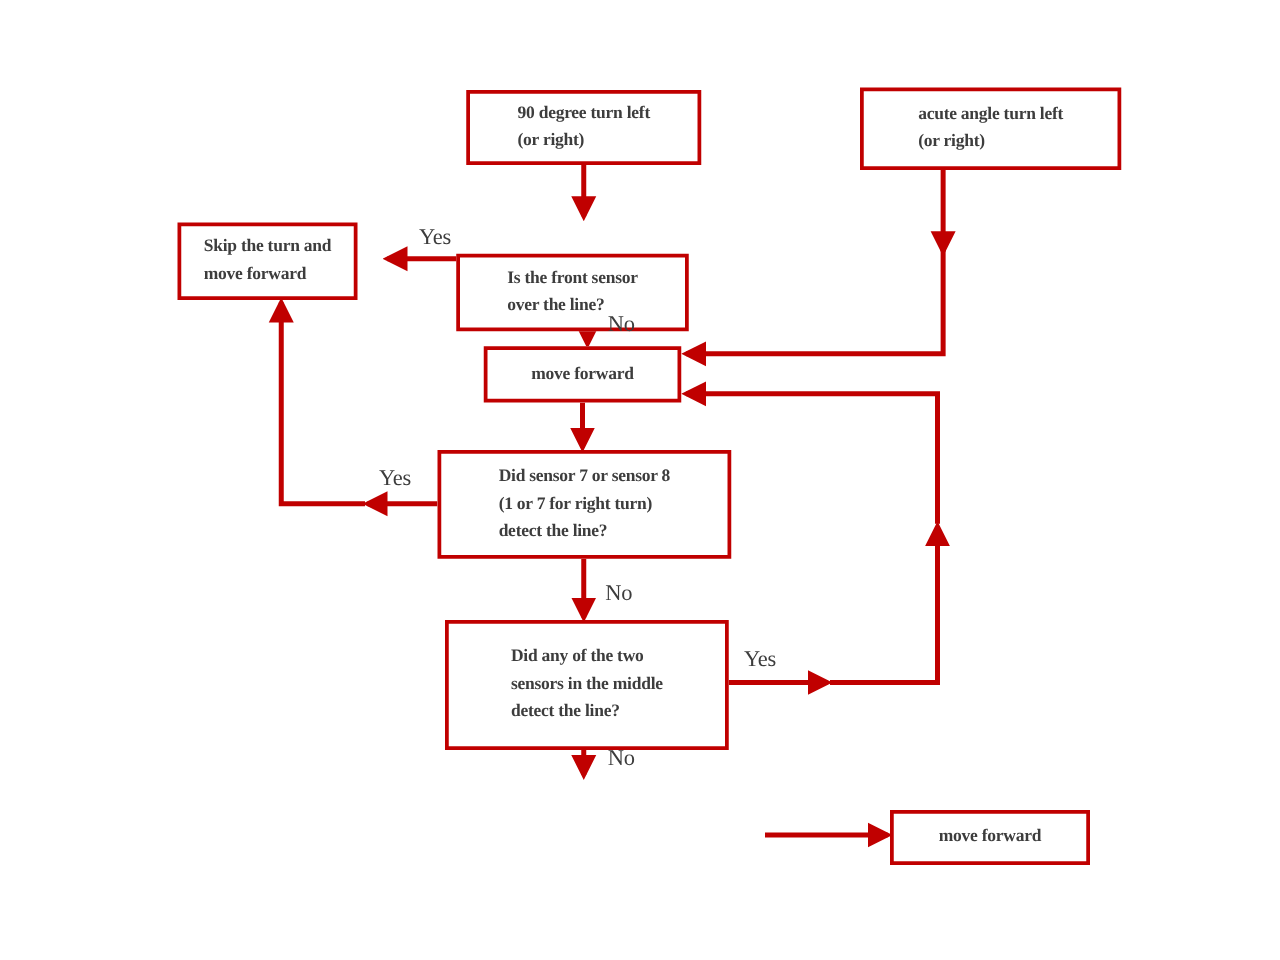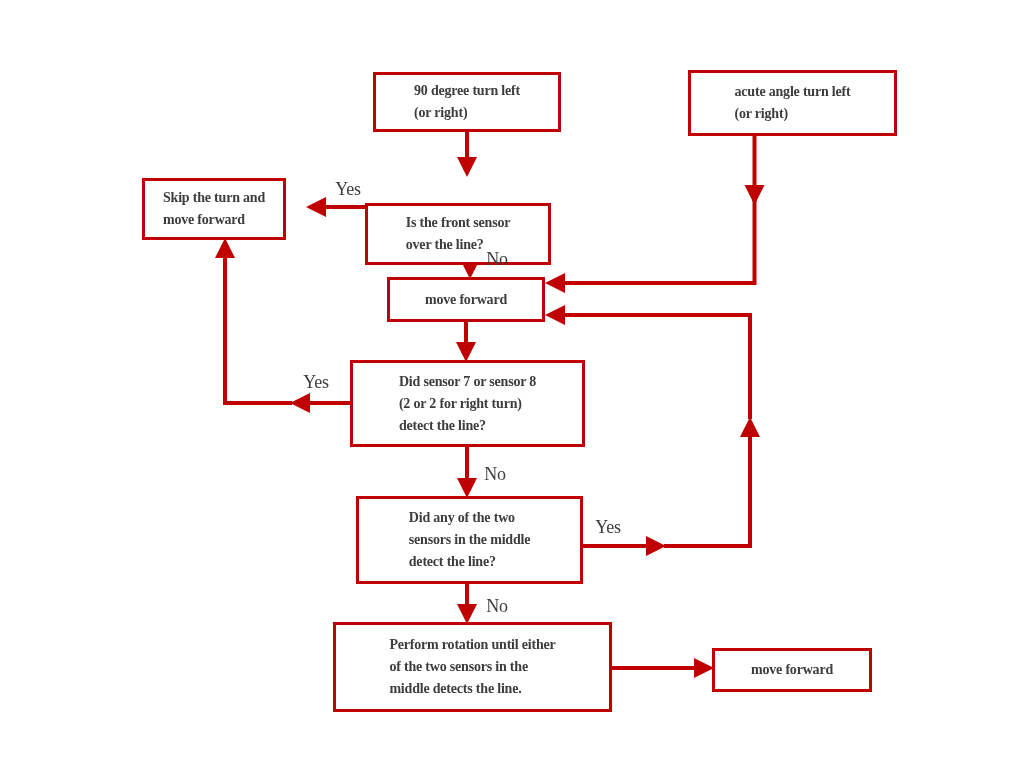--- a/index.html
+++ b/index.html
@@ -58,21 +58,21 @@
     white-space: nowrap;
     letter-spacing: -0.2px;
   }
   
   .n-turn90   { left: 373px; top: 72px;  width: 188px; height: 60px; }
   .n-acute    { left: 688px; top: 70px;  width: 209px; height: 66px; }
   .n-front    { left: 365px; top: 175px; width: 186px; height: 62px; margin-top: 28px; }
   .n-skip     { left: 142px; top: 178px; width: 144px; height: 62px; }
   .n-move1    { left: 387px; top: 277px; width: 158px; height: 45px; }
   .n-s78      { left: 350px; top: 360px; width: 235px; height: 87px; }
-  .n-mid      { left: 356px; top: 496px; width: 227px; height: 88px; }
+  .n-mid      { left: 356px; top: 496px; width: 227px; height: 104px; }
   .n-perform  { left: 333px; top: 622px; width: 279px; height: 90px; }
   .n-move2    { left: 712px; top: 648px; width: 160px; height: 44px; }
   
   .l-yes1 { left: 348px; top: 189px; }
   .l-no1  { left: 497px; top: 259px; }
   .l-yes2 { left: 316px; top: 382px; }
   .l-no2  { left: 495px; top: 474px; }
   .l-yes3 { left: 608px; top: 527px; }
   .l-no3  { left: 497px; top: 606px; }
 </style>
@@ -112,30 +112,27 @@
 
   <div class="node n-front">Is the front sensor
 over the line?</div>
 
   <div class="node n-skip">Skip the turn and
 move forward</div>
 
   <div class="node n-move1">move forward</div>
 
   <div class="node n-s78">Did sensor 7 or sensor 8
-(2 or 2 for right turn)
+(1 or 7 for right turn)
 detect the line?</div>
 
   <div class="node n-mid">Did any of the two
 sensors in the middle
 detect the line?</div>
 
-  <div class="node n-perform">Perform rotation until either
-of the two sensors in the
-middle detects the line.</div>
 
   <div class="node n-move2">move forward</div>
 
   <div class="edge-label l-yes1">Yes</div>
   <div class="edge-label l-no1">No</div>
   <div class="edge-label l-yes2">Yes</div>
   <div class="edge-label l-no2">No</div>
   <div class="edge-label l-yes3">Yes</div>
   <div class="edge-label l-no3">No</div>
 

